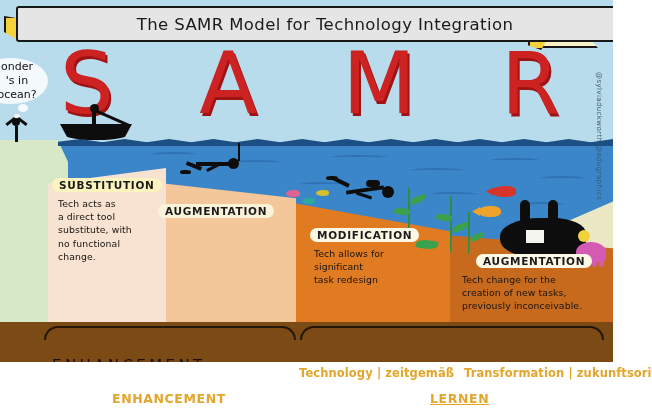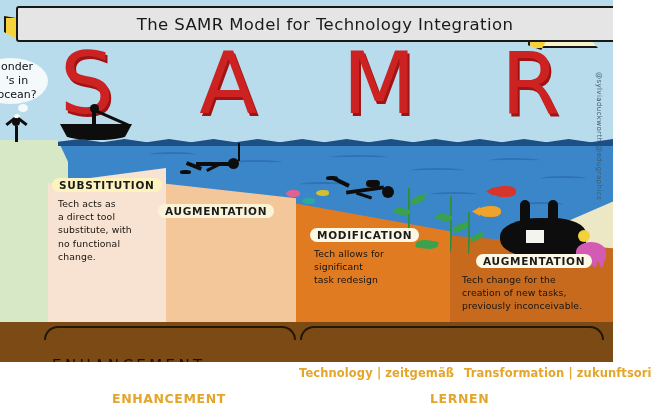--- a/index.html
+++ b/index.html
@@ -260,15 +260,15 @@
     <div class="ground"></div>
     <div class="brace" style="left:44px;width:248px;"></div>
     <div class="brace" style="left:300px;width:300px;"></div>
     <div class="gl" style="left:52px;">ENHANCEMENT</div>
 
   </div>
 
   <div class="de de-sub" style="left:299px;top:366px;">Technology | zeitgemäß</div>
   <div class="de de-sub" style="left:464px;top:366px;">Transformation | zukunftsorie</div>
   <div class="de de-big" style="left:112px;top:391px;">ENHANCEMENT</div>
-  <div class="de de-big" style="left:430px;top:391px;">LERNEN</div>
+  <div class="de de-big" style="left:430px;top:391px;text-decoration:underline;">LERNEN</div>
 
 </div>
 
 </body></html>

